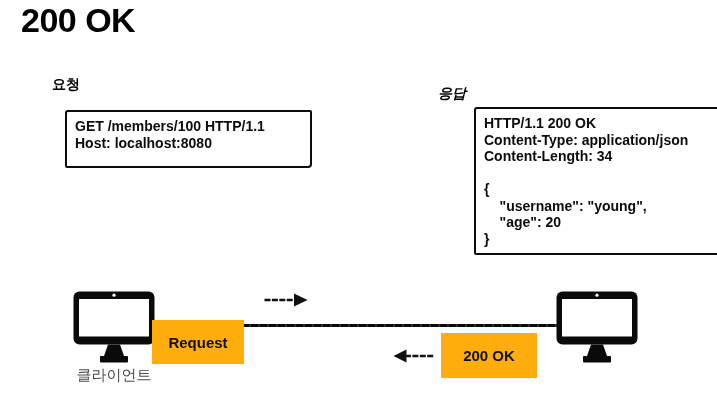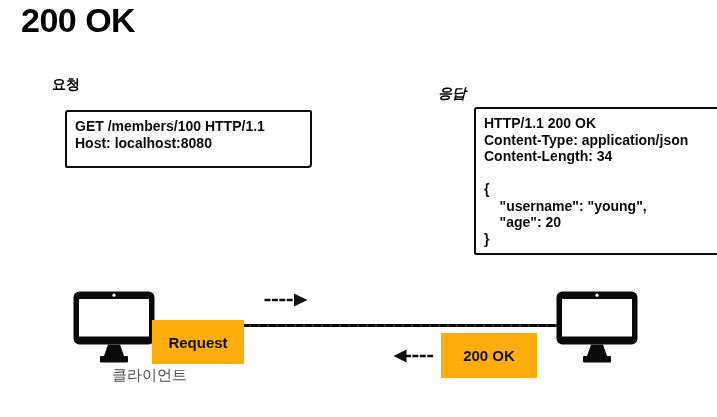--- a/index.html
+++ b/index.html
@@ -57,25 +57,24 @@
   .monitor {
     position: absolute;
     width: 84px; height: 75px;
     z-index: 3;
   }
   .monitor.client { left: 72px; top: 290px; }
   .monitor.server { left: 555px; top: 290px; }
   .node-label {
     position: absolute;
     width: 84px;
-    text-align: left;
+    text-align: center;
     font-size: 15px;
     color: #4a4a4e;
     top: 366px;
-    margin-left: 40px;
   }
   .client-label { left: 72px; }
   .server-label { left: 555px; }
   .conn-line {
     position: absolute;
     left: 152px; top: 324px;
     width: 407px; height: 3px;
     background: repeating-linear-gradient(90deg, #0a0a0a 0 7px, #2e2e2e 7px 9px);
     z-index: 1;
   }

